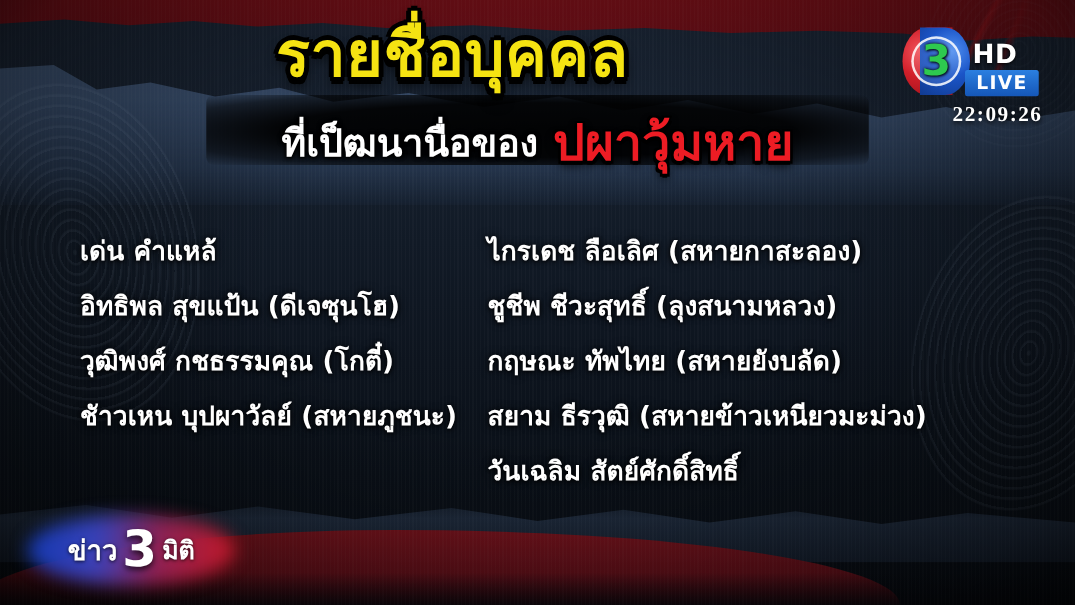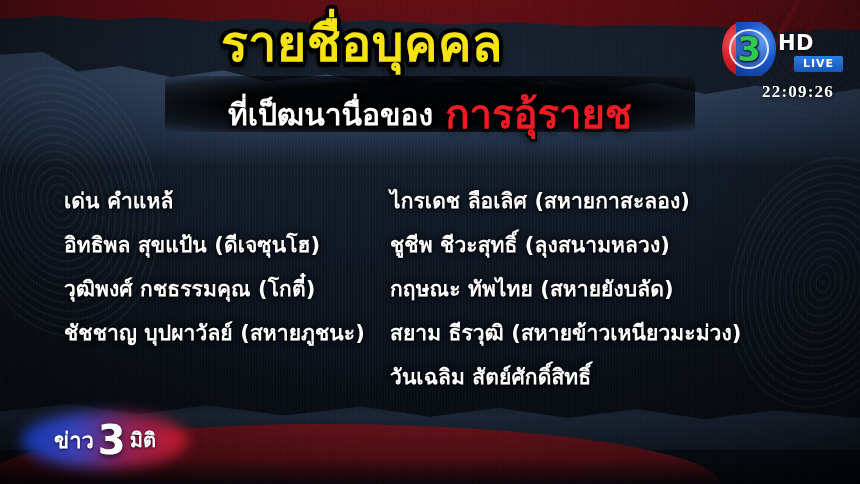--- a/index.html
+++ b/index.html
@@ -288,25 +288,25 @@
     position: absolute;
     left: 56px; top: 9px;
     font-size: 21px;
     font-weight: 700;
     color: #ffffff;
     letter-spacing: 0.5px;
     text-shadow: 0 1px 3px rgba(0,0,0,0.9);
   }
   .ch3-live {
     position: absolute;
-    left: 72px; top: 34px;
+    left: 50px; top: 34px;
     padding: 1px 9px 2px;
     background: linear-gradient(180deg,#2b7fe0,#1557b8);
     border-radius: 2px;
-    font-size: 11px;
+    font-size: 15px;
     font-weight: 700;
     color: #ffffff;
     letter-spacing: 1px;
   }
   .clock {
     position: absolute;
     right: 26px; top: 82px;
     font-family: Liberation Serif, serif;
     font-size: 17px;
     font-weight: 700;
@@ -381,29 +381,29 @@
   <div class="bg-red-bottom"></div>
   <div class="bg-red-bottom-fade"></div>
   <div class="scanlines"></div>
   <div class="vignette"></div>
 
   <div class="title-wrap">
     <span class="title-main">รายชื่อบุคคล</span>
   </div>
   <div class="title-sub-band"></div>
   <div class="title-sub">
-    <span class="sub-white">ที่เป็ฒนานื่อของ</span><span class="sub-red">การอุ้รายช</span>
+    <span class="sub-white">ที่เป็ฒนานื่อของ</span><span class="sub-red">ปผาวุ้มหาย</span>
   </div>
 
   <div class="lists">
     <div class="col col-left">
       <div class="name-row">เด่น คำแหล้</div>
       <div class="name-row">อิทธิพล สุขแป้น (ดีเจซุนโฮ)</div>
       <div class="name-row">วุฒิพงศ์ กชธรรมคุณ (โกตี๋)</div>
-      <div class="name-row">ชัชชาญ บุปผาวัลย์ (สหายภูชนะ)</div>
+      <div class="name-row">ชัาวเหน บุปผาวัลย์ (สหายภูชนะ)</div>
     </div>
     <div class="col col-right">
       <div class="name-row">ไกรเดช ลือเลิศ (สหายกาสะลอง)</div>
       <div class="name-row">ชูชีพ ชีวะสุทธิ์ (ลุงสนามหลวง)</div>
       <div class="name-row">กฤษณะ ทัพไทย (สหายยังบลัด)</div>
       <div class="name-row">สยาม ธีรวุฒิ (สหายข้าวเหนียวมะม่วง)</div>
       <div class="name-row">วันเฉลิม สัตย์ศักดิ์สิทธิ์</div>
     </div>
   </div>
 

